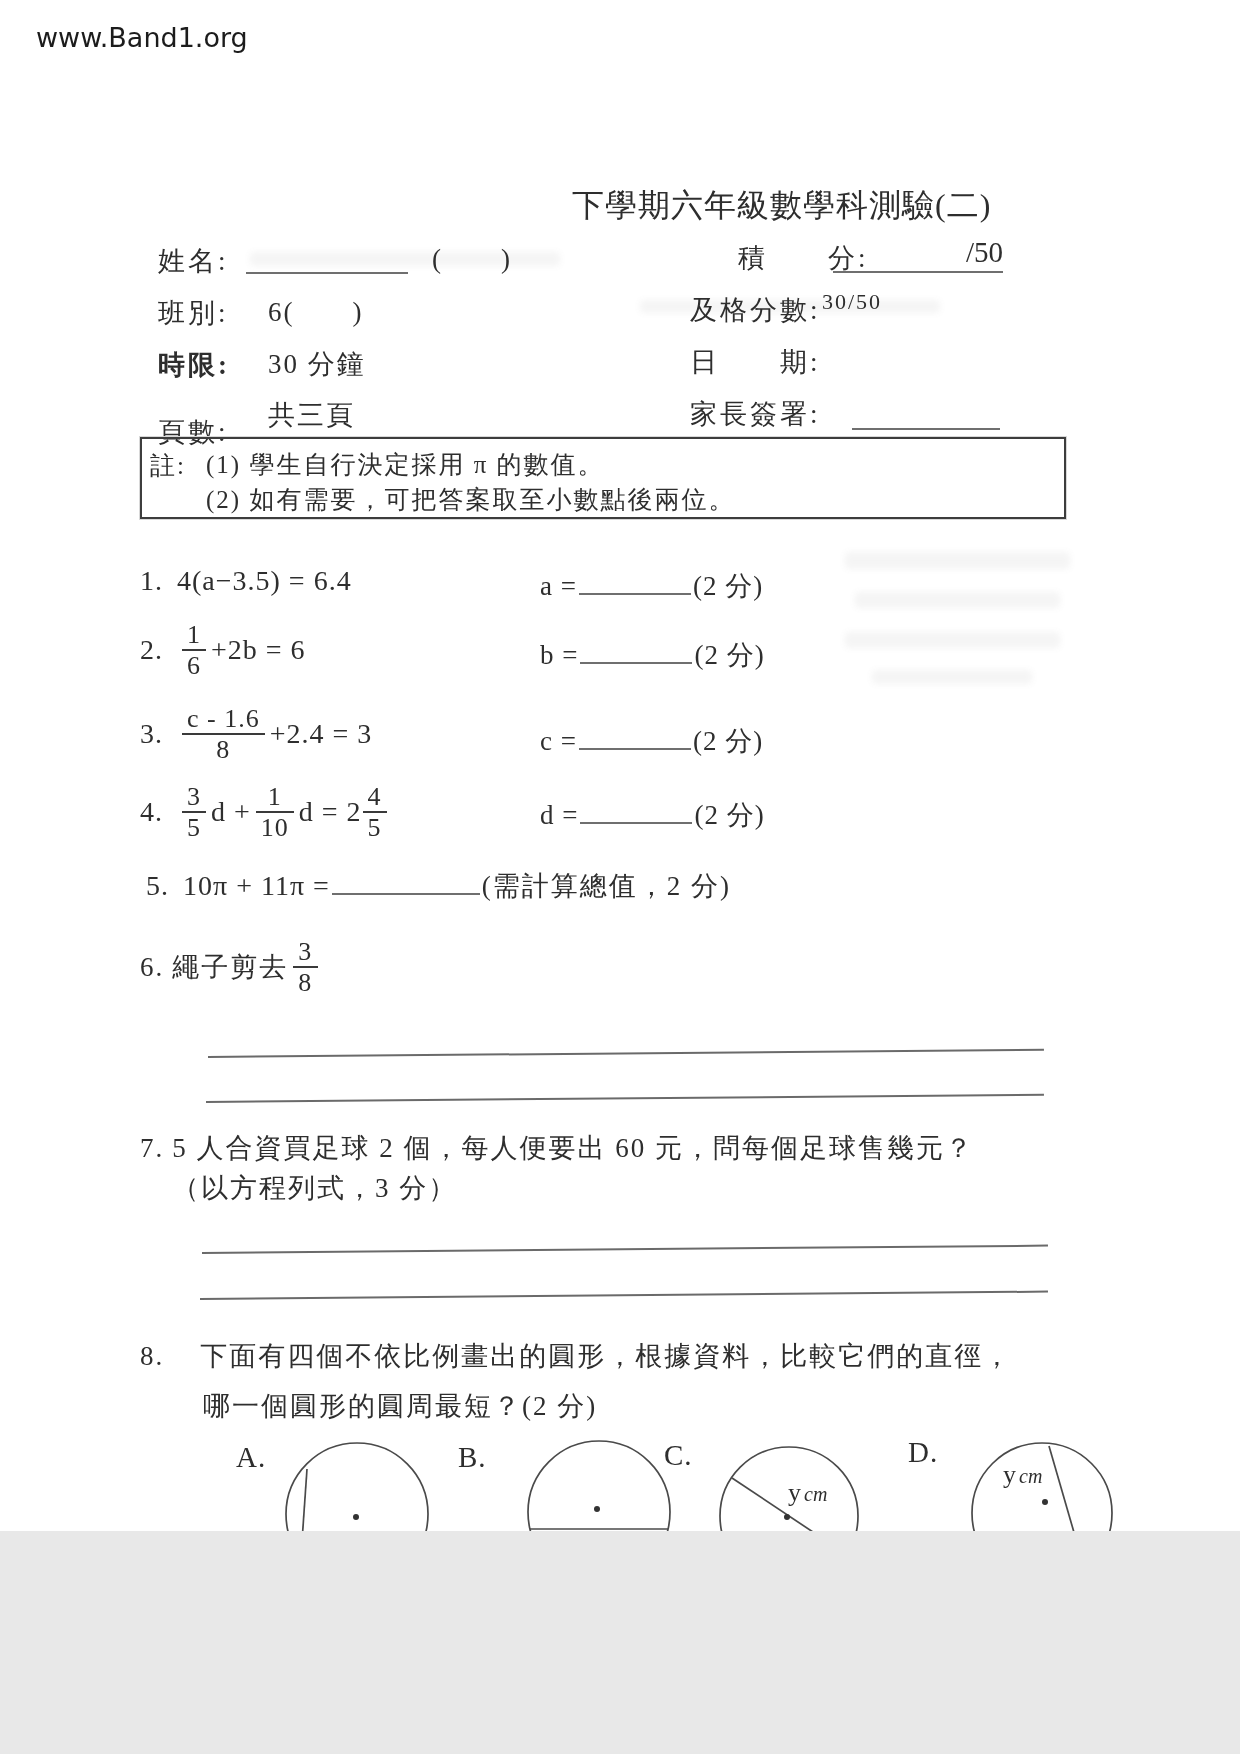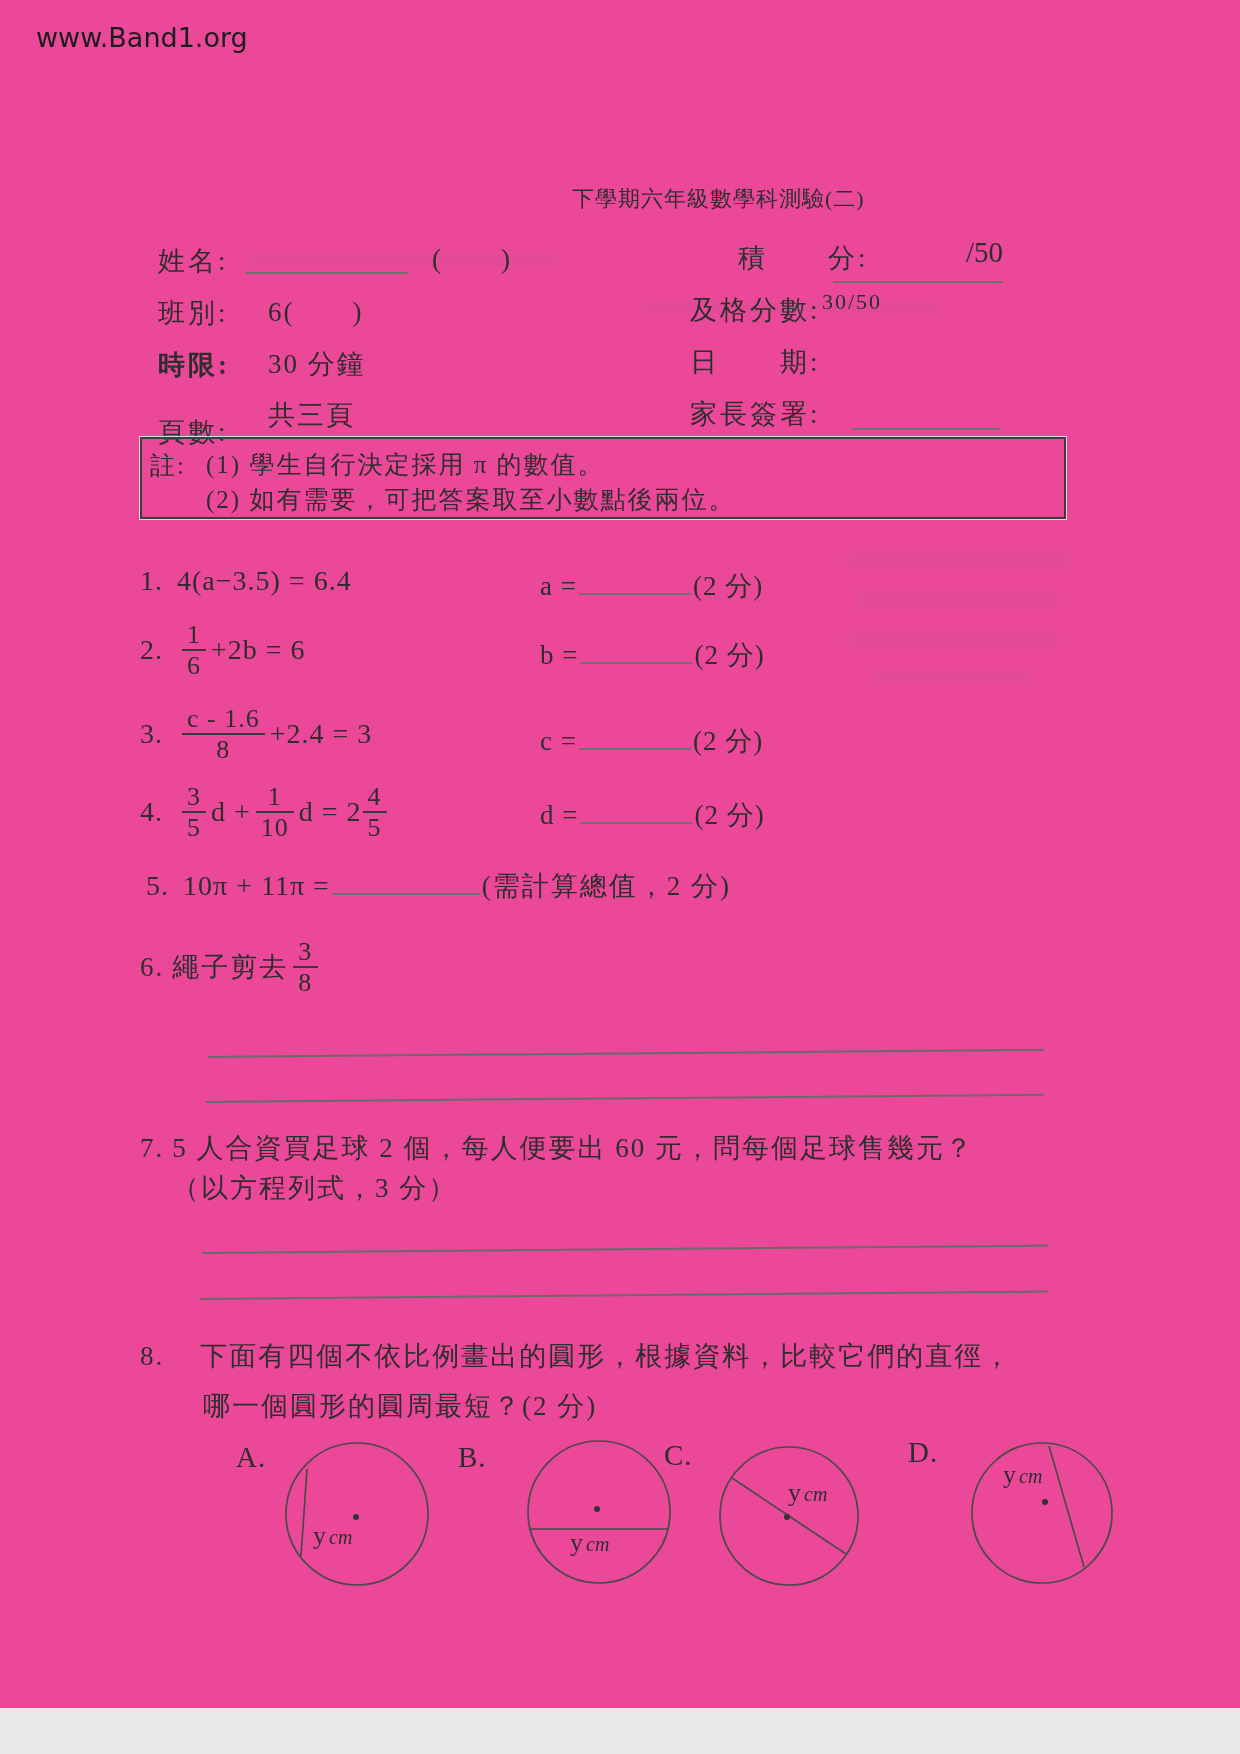--- a/index.html
+++ b/index.html
@@ -1,29 +1,29 @@
 <!DOCTYPE html>
 <html><head>
 <meta charset="utf-8">
 <style>
   html,body{margin:0;padding:0;background:#e8e8e8;}
   .page{
-    position:relative;width:1240px;height:1708px;margin:0 auto;
-    background:#ec4899;overflow:hidden;
+    position:relative;width:1240px;height:1531px;margin:0 auto;
+    background:#ffffff;overflow:hidden;
     font-family:"Liberation Serif","DejaVu Serif",serif;
     color:#2e2e2e;
   }
   .abs{position:absolute;white-space:nowrap;}
   .watermark{left:36px;top:22px;font-family:"DejaVu Sans","Liberation Sans",sans-serif;font-size:27px;color:#1c1c1c;}
-  .title{left:572px;top:184px;font-size:22px;letter-spacing:1px;font-weight:normal;margin:0;}
+  .title{left:572px;top:184px;font-size:32px;letter-spacing:1px;font-weight:normal;margin:0;}
   .hlabel{font-size:27px;letter-spacing:3px;}
   .hvalue{font-size:27px;letter-spacing:2px;}
   .pre{white-space:pre;}
   .uline{border-bottom:2px solid #6f6f6f;}
-  .score-line{width:170px;text-align:right;font-size:29px;padding-bottom:12px;}
+  .score-line{width:170px;text-align:right;font-size:29px;padding-bottom:2px;}
   .notebox{
     left:140px;top:437px;width:922px;height:78px;
     border:2px solid #3d3d3d;box-shadow:0 0 0 1px #d8d8d8;
   }
   .note-text{font-size:25px;letter-spacing:2px;}
   .qrow{display:flex;align-items:center;font-size:28px;letter-spacing:1px;}
   .qtext{font-size:27px;letter-spacing:2px;}
   .qno{margin-right:14px;}
   .frac{display:inline-flex;flex-direction:column;align-items:center;vertical-align:middle;margin:0 5px;line-height:1.12;font-size:26px;}
   .frac .bar{align-self:stretch;height:0;border-top:2px solid #3a3a3a;}

